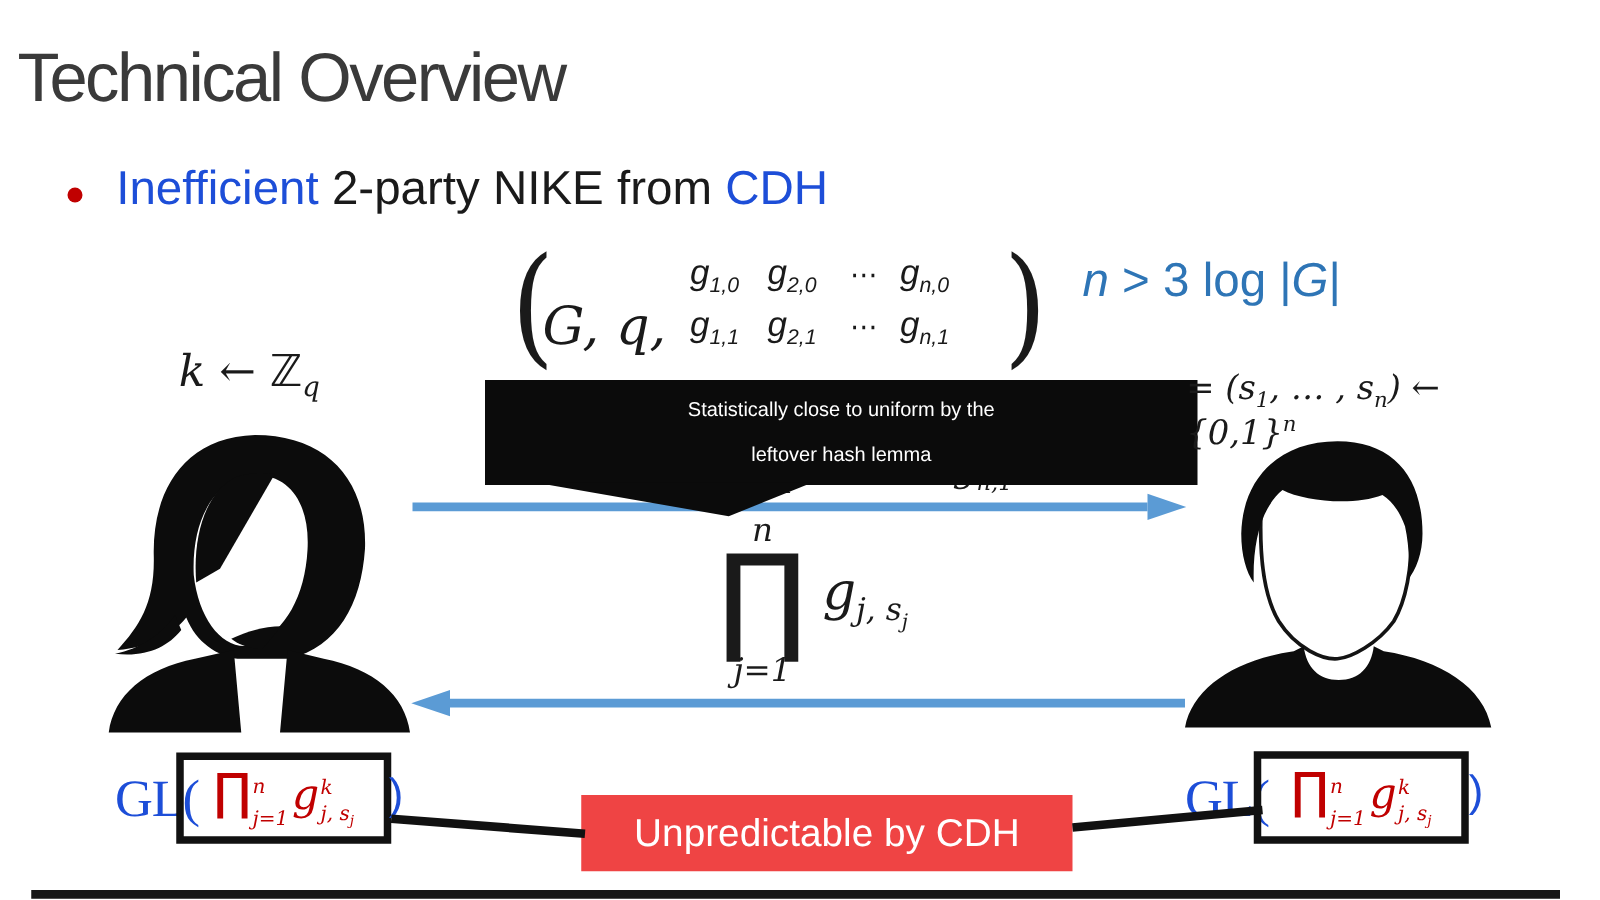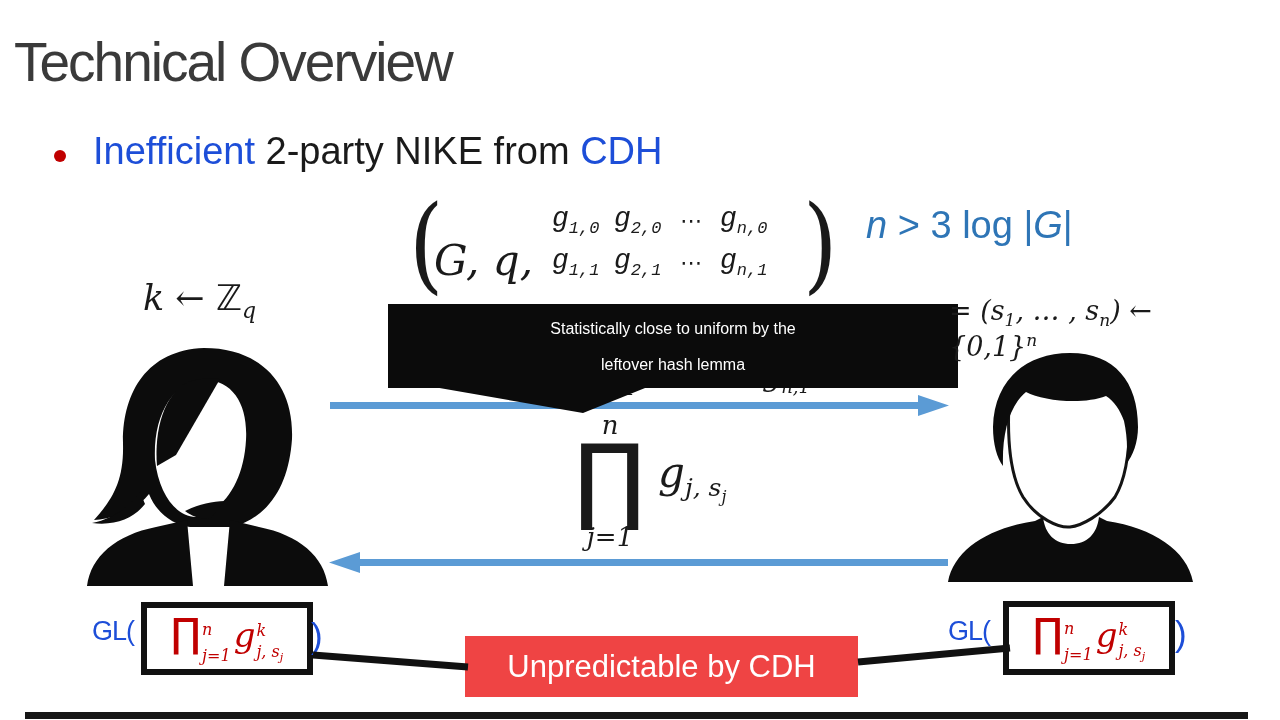--- a/index.html
+++ b/index.html
@@ -9,21 +9,21 @@
   .serif{font-family:"DejaVu Serif",serif;font-style:italic;}
   .upright{font-style:normal;}
   .red{color:#1d4ed8;}
   .title{left:14px;top:30px;font-size:55px;font-weight:400;letter-spacing:-2px;color:#3a3a3a;margin:0;z-index:1;}
   .bulletDot{left:54px;top:150px;width:12px;height:12px;border-radius:50%;background:#C00000;z-index:1;}
   .bulletLine{left:93px;top:130px;font-size:38px;white-space:pre;z-index:1;}
   
   .bigparen{font-family:"DejaVu Serif",serif;font-size:104px;line-height:1;color:#1a1a1a;transform:scaleX(0.85);z-index:1;}
   .crsPrefix{left:434px;top:236px;font-size:42px;z-index:1;}
   .matrix{left:552px;top:199px;display:grid;grid-template-columns:62px 66px 40px 60px;grid-auto-rows:42px;align-items:center;z-index:1;}
-  .mcell{font-family:Liberation Mono, monospace;font-style:italic;font-size:28px;}
+  .mcell{font-family:Liberation Sans, sans-serif;font-style:italic;font-size:28px;}
   .mcell sub{font-size:17px;}
   .mdots{font-family:"DejaVu Sans",sans-serif;font-style:normal;font-size:22px;}
   .cond{left:866px;top:204px;font-size:38px;color:#2E75B6;z-index:1;font-family:Liberation Sans, sans-serif;}
   
   .aliceKey{left:143px;top:278px;font-size:35px;z-index:1;}
   .aliceKey sub{font-size:22px;}
   .bbold{font-family:"DejaVu Sans",sans-serif;font-style:normal;}
   .bobSeed{left:949px;top:295px;font-size:27px;z-index:4;}
   .bobSeed sub{font-size:17px;}
   .bobSeed sup{font-size:17px;}
@@ -37,21 +37,21 @@
   .remnant sub{font-size:18px;}
   
   .prodCol{left:558px;top:412px;width:104px;text-align:center;z-index:1;}
   .prodCol .ptop{font-family:"DejaVu Serif",serif;font-style:italic;font-size:26px;display:block;line-height:1;}
   .prodCol .psym{font-family:"DejaVu Sans",sans-serif;font-size:95px;line-height:0.88;display:block;}
   .prodCol .pbot{font-family:"DejaVu Serif",serif;font-style:italic;font-size:26px;display:block;line-height:1;margin-top:2px;}
   .prodTerm{left:658px;top:448px;font-size:42px;z-index:1;text-align:right;}
   .prodTerm sub{font-size:25px;}
   .prodTerm sub sub{font-size:16px;}
   
-  .glPrefix{font-size:27px;letter-spacing:-1px;z-index:2;font-weight:400;}
+  .glPrefix{font-size:42px;letter-spacing:-1px;z-index:2;font-weight:400;font-family:Liberation Serif, serif;}
   .glBox{border:6px solid #111;background:transparent;z-index:2;display:flex;align-items:center;justify-content:center;}
   .glClose{font-size:35px;z-index:2;}
   .glf{font-family:"DejaVu Serif",serif;font-style:italic;color:#C00000;white-space:nowrap;}
   .glProd{font-family:"DejaVu Sans",sans-serif;font-style:normal;font-size:40px;line-height:1;}
   .stack{display:inline-flex;flex-direction:column;justify-content:space-between;height:42px;font-size:16px;line-height:1;vertical-align:middle;margin-left:1px;}
   .stack2{display:inline-flex;flex-direction:column;justify-content:space-between;height:40px;font-size:16px;line-height:1;vertical-align:middle;margin-left:1px;}
   .glG{font-size:34px;margin-left:3px;}
   .tinysub{font-size:11px;}
   .bottomBar{left:25px;top:712px;width:1255px;height:7px;background:#161616;z-index:5;}
   .edgeLine{left:1277px;top:0px;width:3px;height:720px;background:#DCDCDC;z-index:5;}

